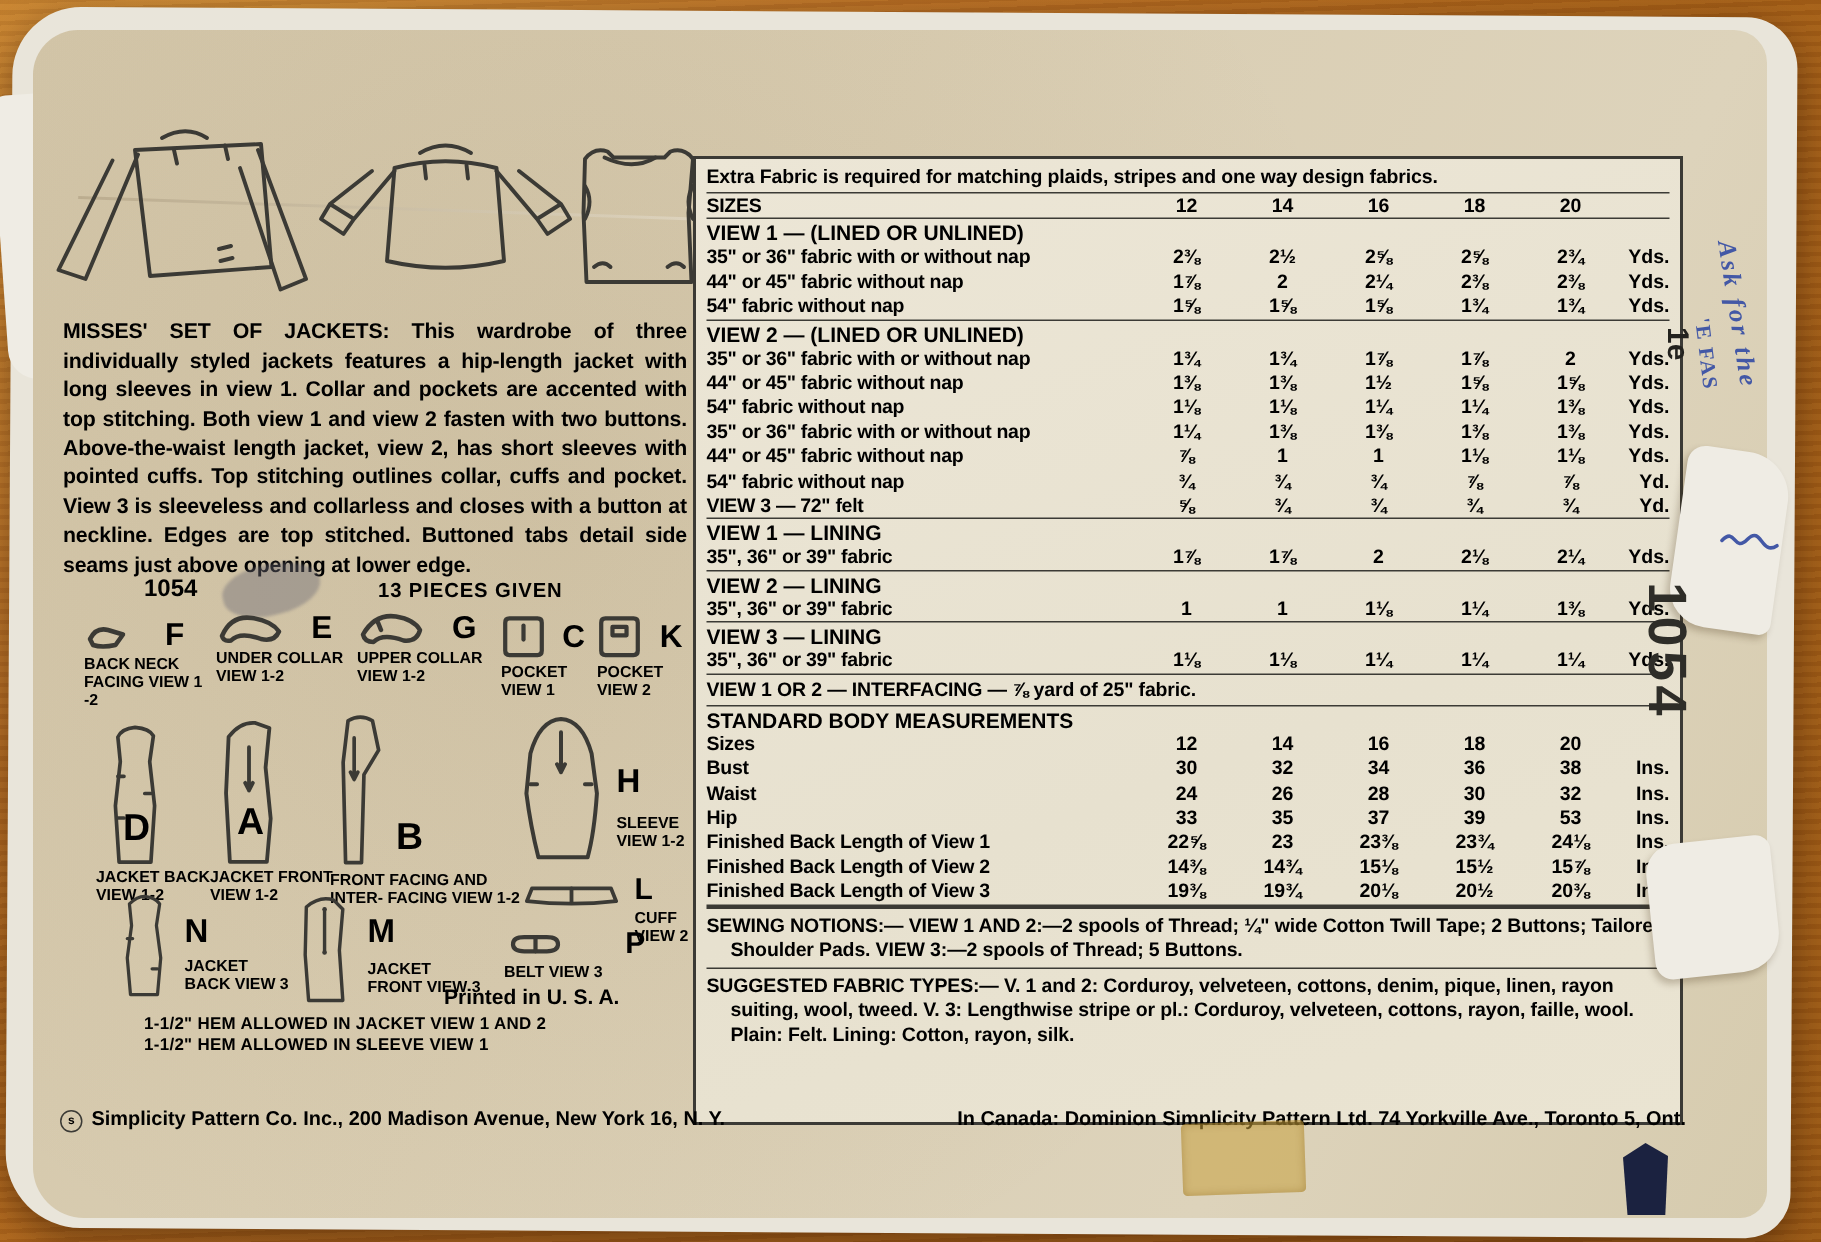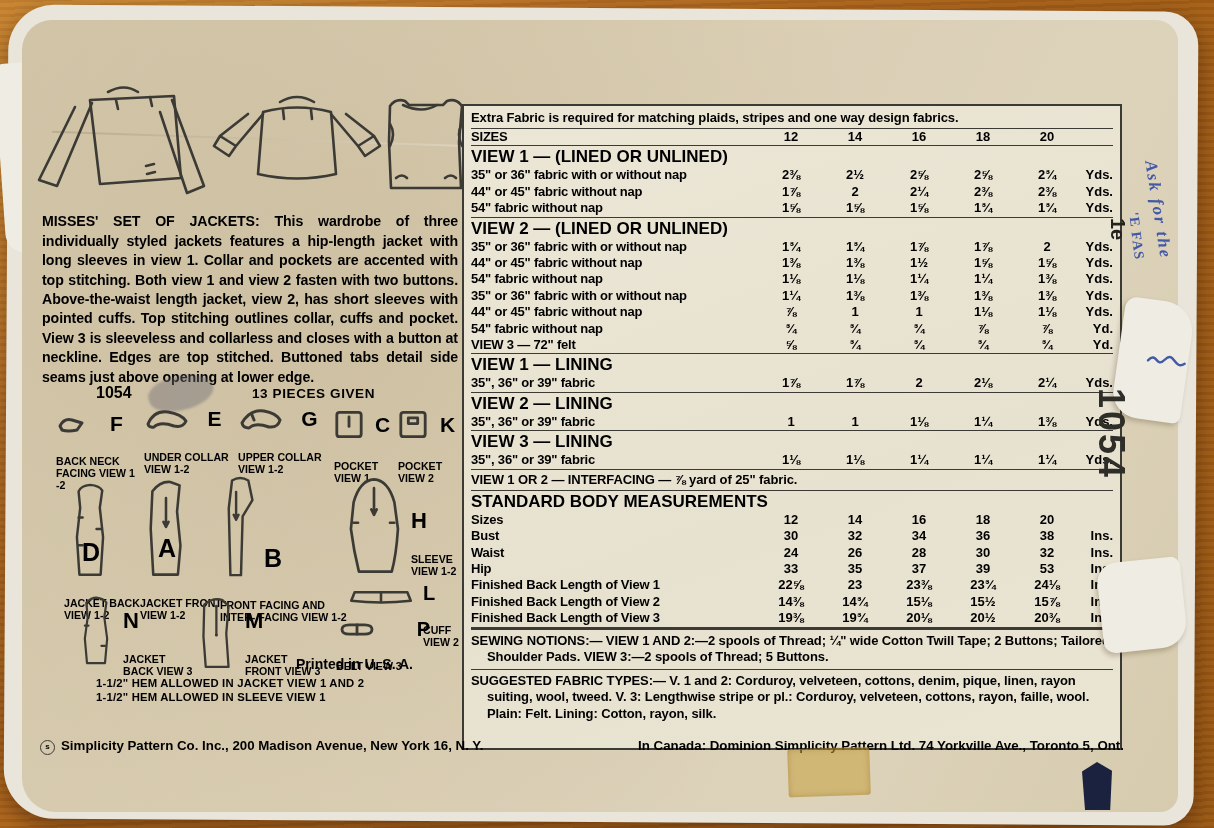--- a/index.html
+++ b/index.html
@@ -32,21 +32,21 @@
   .views-illustration{position:absolute;left:30px;top:70px;}
   .desc{position:absolute;left:42px;top:198px;width:416px;font-size:14.2px;font-weight:700;line-height:1.37;text-align:justify;letter-spacing:-.1px;}
   .pat-num{position:absolute;left:96px;top:384px;font-size:16px;font-weight:700;}
   .pieces-given{position:absolute;left:252px;top:386px;font-size:13.5px;font-weight:700;letter-spacing:.6px;text-align:right;}
   .stamp{position:absolute;left:148px;top:376px;width:66px;height:34px;border-radius:45% 55% 50% 50%;
          background:rgba(108,104,116,.42);filter:blur(1.2px);transform:rotate(-14deg);}
   .pieces-diagram{position:absolute;left:40px;top:402px;width:424px;height:272px;}
   .piece{position:absolute;display:grid;grid-template-columns:auto auto;column-gap:5px;}
   .piece svg{grid-area:s;stroke:#3b3a35;fill:none;stroke-width:3;stroke-linejoin:round;stroke-linecap:round;}
   .pletter{grid-area:l;font-weight:700;}
-  .plabel{grid-area:t;font-weight:700;font-size:10.6px;line-height:1.12;margin-top:20px;}
+  .plabel{grid-area:t;font-weight:700;font-size:10.6px;line-height:1.12;margin-top:2px;}
   .slot-f,.slot-e,.slot-g,.slot-c,.slot-k,.slot-p{grid-template-areas:"s l" "t t";align-items:center;}
   .slot-h,.slot-n,.slot-m,.slot-l{grid-template-areas:"s l" "s t";align-items:start;}
   .slot-d,.slot-a,.slot-b{grid-template-areas:"s s" "t t";}
   .slot-f{left:16px;top:10px;width:86px}   .slot-f svg{width:30px;height:20px}
   .slot-e{left:104px;top:4px;width:90px}   .slot-e svg{width:46px;height:26px}
   .slot-g{left:198px;top:4px;width:92px}   .slot-g svg{width:46px;height:26px}
   .slot-c{left:294px;top:6px;width:62px}   .slot-c svg{width:30px;height:33px}
   .slot-k{left:358px;top:6px;width:64px}   .slot-k svg{width:30px;height:33px}
   .slot-f .pletter,.slot-e .pletter,.slot-g .pletter,.slot-c .pletter,.slot-k .pletter{font-size:21px;}
   .slot-d{left:24px;top:78px;width:82px}   .slot-d svg{width:52px;height:98px}
@@ -68,21 +68,21 @@
 
   
   .panel{
     position:absolute;left:462px;top:104px;width:660px;min-height:646px;
     background:linear-gradient(160deg,#ece6d6,#e7e1cf 60%,#eae4d2);
     border:2px solid #3b3a35;box-sizing:border-box;padding:2px 7px 4px;
   }
   .tl{border-top:1.6px solid #3b3a35}
   .thick{border-top:3px solid #3b3a35}
   .tintro{font-size:13px;font-weight:700;padding:2px 0 3px;letter-spacing:-.1px;}
-  .ttitle{font-size:17px;font-weight:700;padding:1px 0 0;}
+  .ttitle{font-size:14px;font-weight:700;padding:1px 0 0;}
   .trow{display:flex;align-items:baseline;font-size:13px;font-weight:700;line-height:16.4px;}
   .tlabel{flex:0 0 288px;letter-spacing:-.2px;}
   .tval{flex:0 0 64px;text-align:center;}
   .tunit{flex:1;text-align:right;}
   .tpara{font-size:13px;font-weight:700;line-height:16.6px;padding:3px 0 3px 16px;text-indent:-16px;letter-spacing:-.1px;}
 
   
   .footer{position:absolute;left:40px;top:738px;width:1084px;display:flex;justify-content:space-between;font-size:13.3px;font-weight:700;}
   .footer .mark{display:inline-block;width:13px;height:13px;border:1.4px solid #3b3a35;border-radius:50%;font-size:8px;line-height:12px;text-align:center;margin-right:6px;vertical-align:1px;}
 

